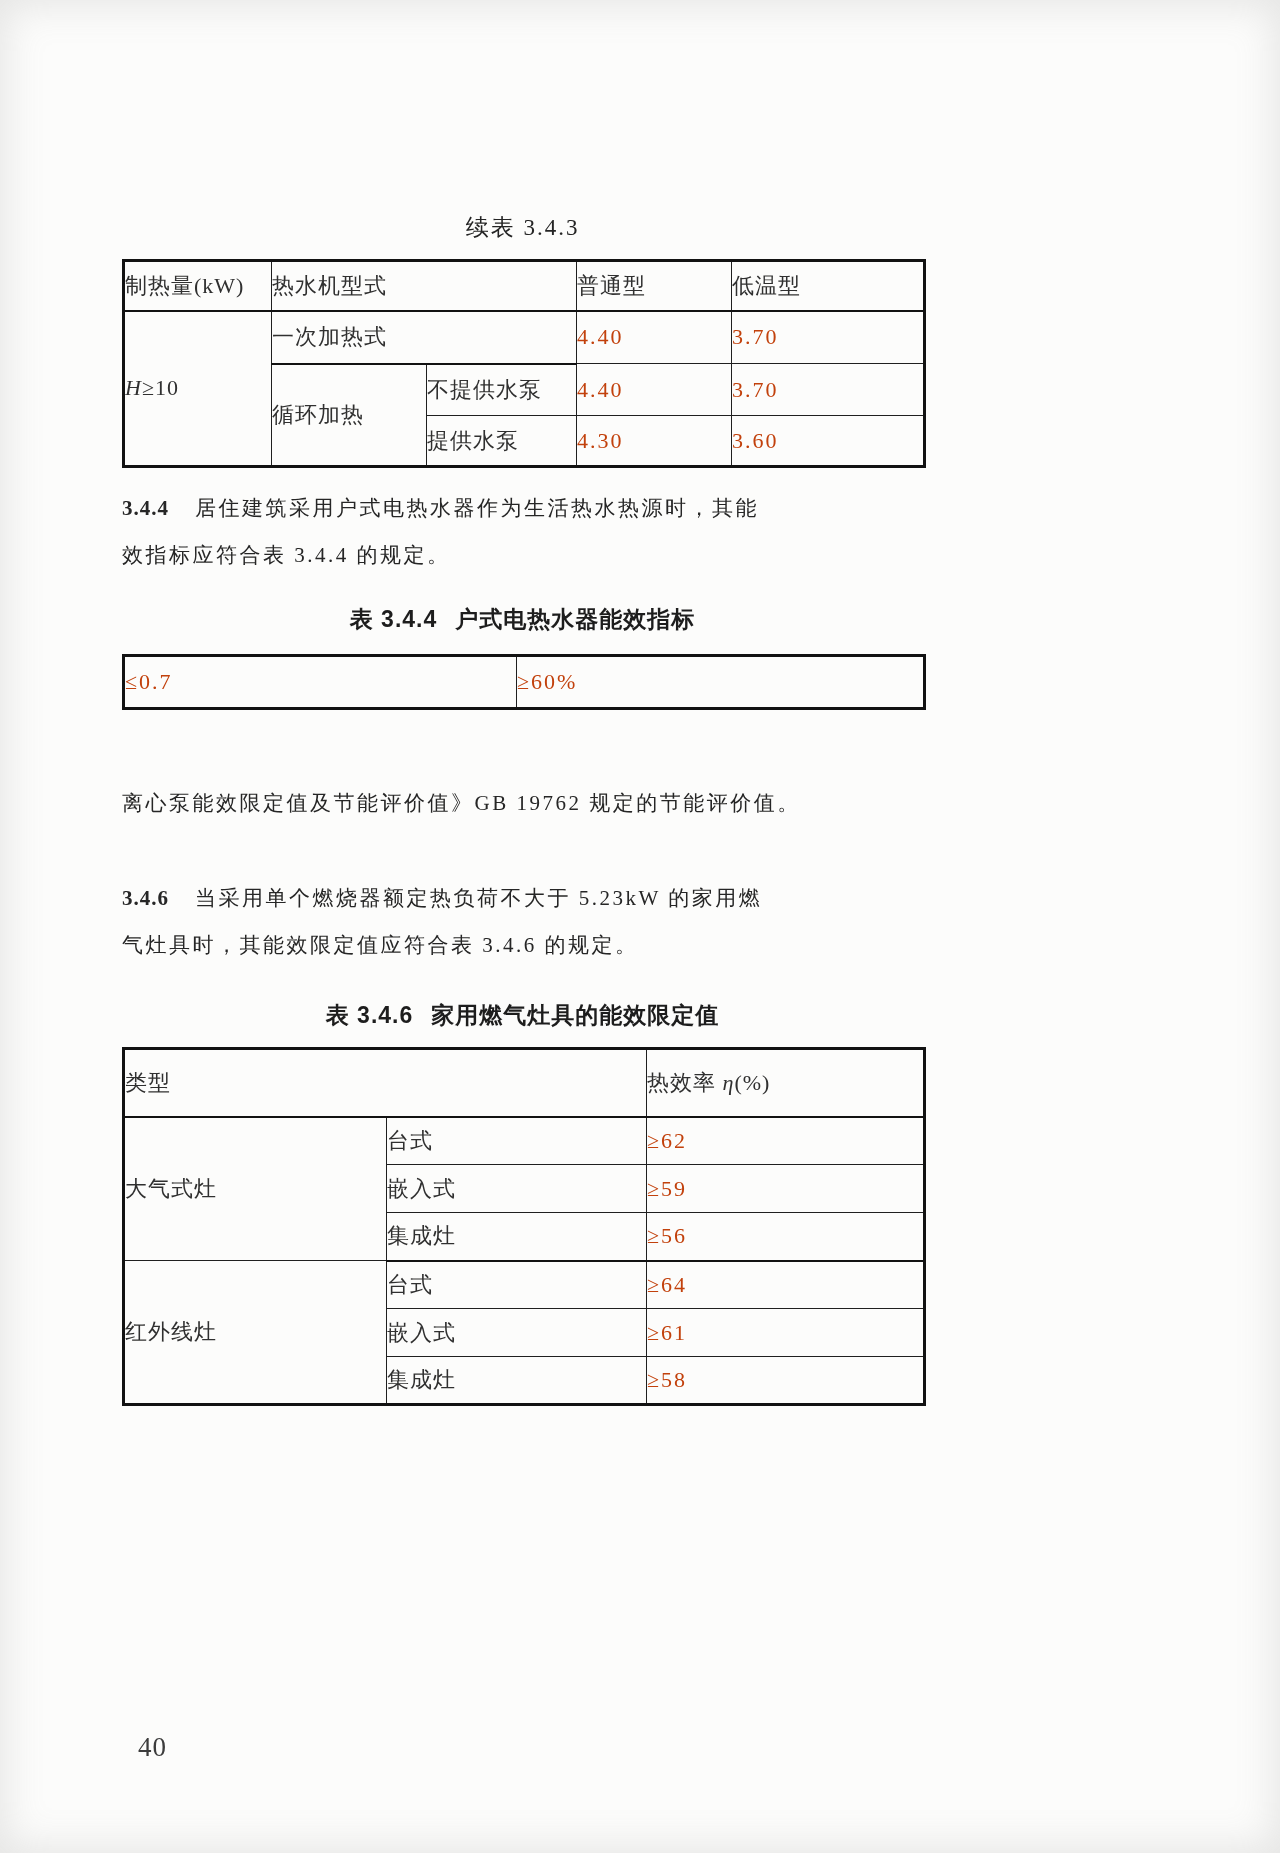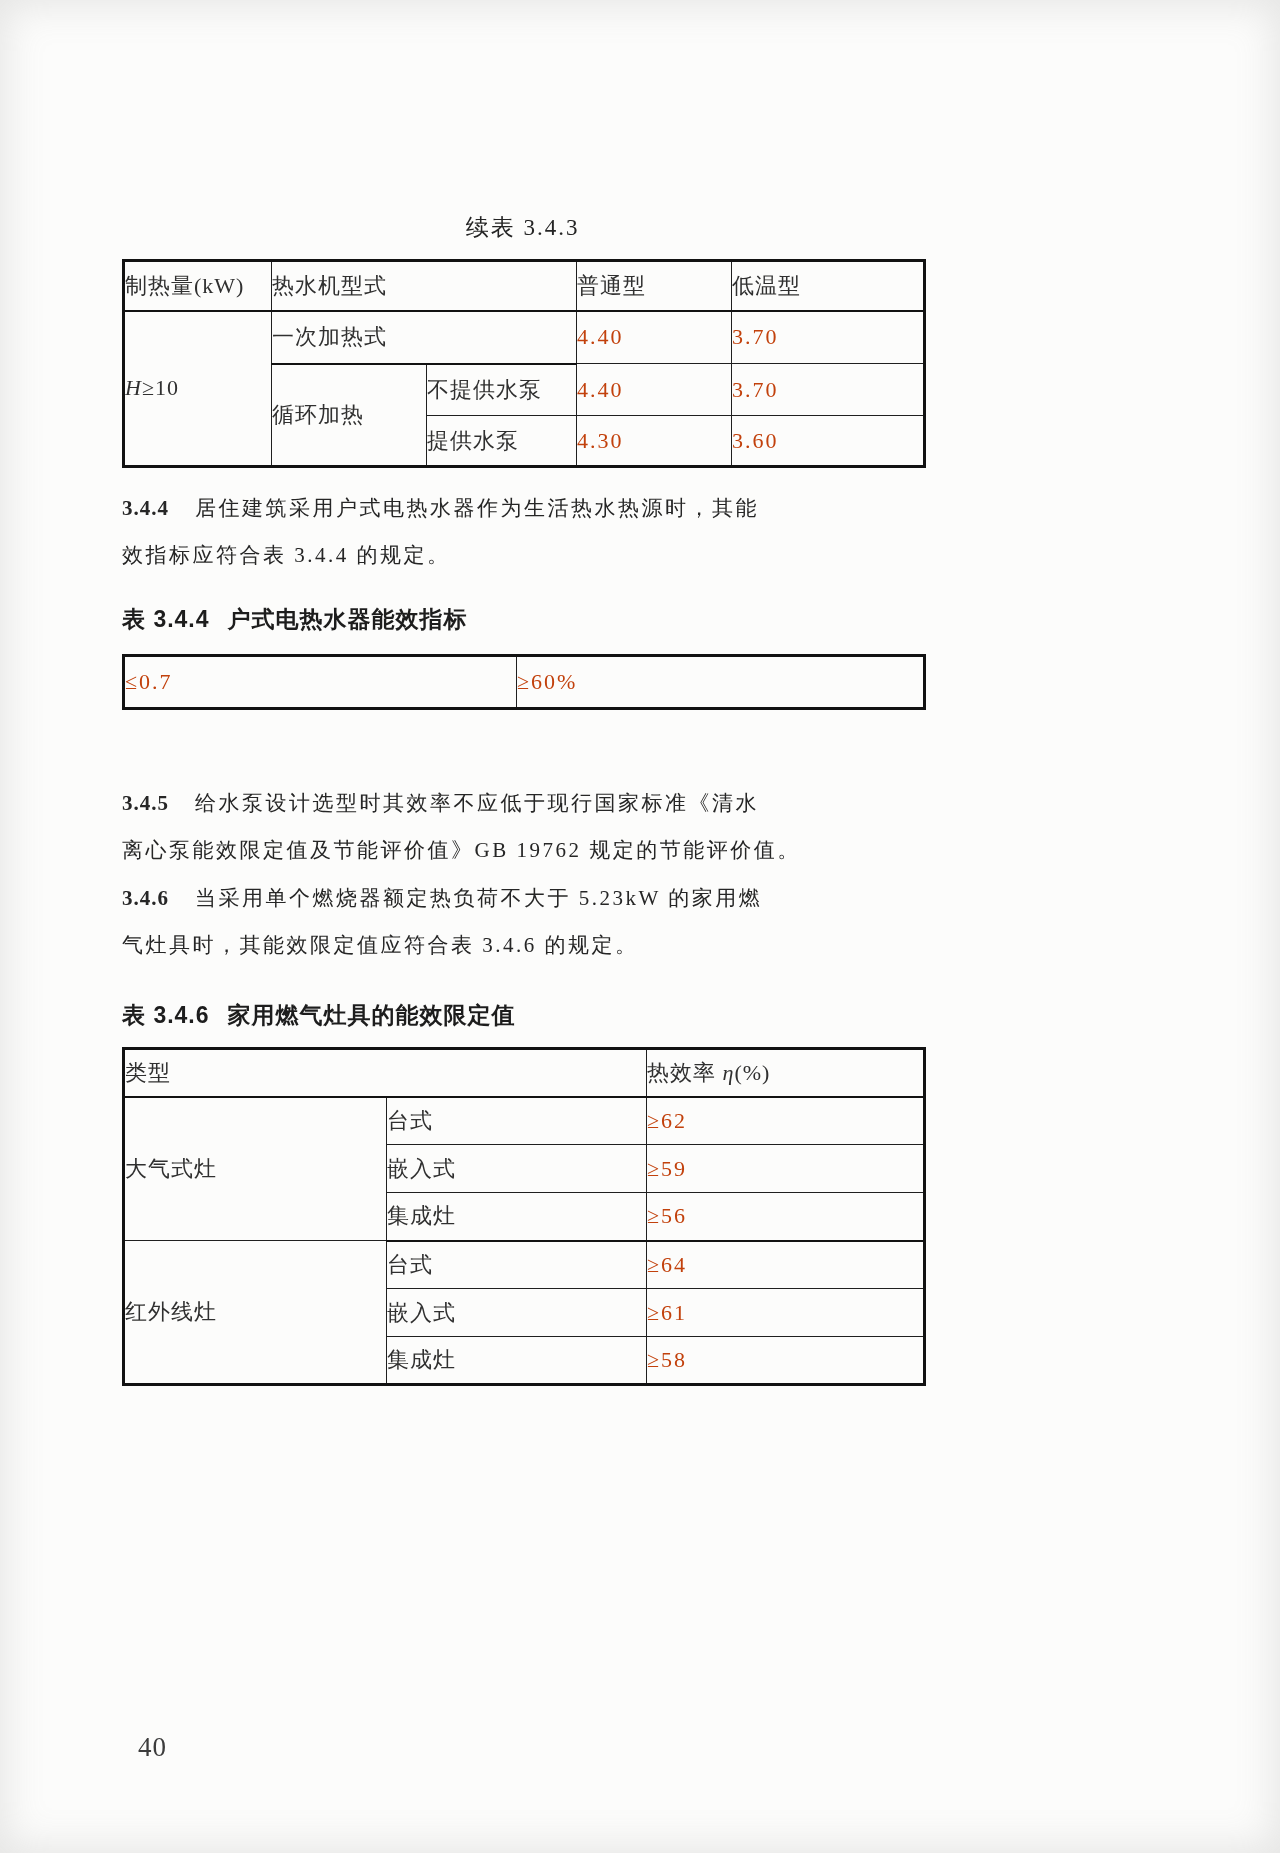--- a/index.html
+++ b/index.html
@@ -18,21 +18,21 @@
   }
   .abs { position: absolute; }
   .content { left: 122px; width: 801px; margin-top: 12px; }
 
   
   .cont-caption {
     top: 200px; text-align: center;
     font-size: 23px; letter-spacing: 2px; color: #242424;
   }
   .tbl-caption {
-    text-align: left;
+    text-align: center;
     font-family: "Liberation Sans", "DejaVu Sans", sans-serif;
     font-weight: bold; font-size: 23px; letter-spacing: 1px; color: #1d1d1d;
   }
   .tbl-caption .cap-text { margin-left: 18px; }
   .cap-344 { top: 592px; }
   .cap-346 { top: 988px; }
 
   
   .clause { font-size: 21px; line-height: 47px; letter-spacing: 2.5px; color: #262626; }
   .clause-num {
@@ -63,21 +63,21 @@
   .t343 { top: 247px; }
   .t343 tr.hdr      { height: 50px; }
   .t343 tr.r1       { height: 53px; }
   .t343 tr.r2       { height: 52px; }
   .t343 tr.r3       { height: 51px; }
 
   .t344 { top: 642px; }
   .t344 tr { height: 53px; }
 
   .t346 { top: 1035px; }
-  .t346 tr.hdr { height: 48px; }
+  .t346 tr.hdr { height: 68px; }
   .t346 tr.row { height: 48px; }
 
   .ital { font-style: italic; font-family: "Liberation Serif", "DejaVu Serif", serif; }
 
   .page-num {
     left: 138px; top: 1732px;
     font-size: 27px; letter-spacing: 1px; color: #3c3c3c;
   }
 </style>
 </head>
@@ -140,23 +140,20 @@
     </colgroup>
   <tbody>
   <tr>
     <td class="num">≤0.7</td>
     <td class="num">≥60%</td>
   </tr>
 </tbody>
   </table>
 
 <div class="abs content clause clause-345">
-  <div>
-    <span class="clause-num">3.4.5</span><span>给水泵设计选型时其效率不应低于现行国家标准《清水</span>
-  </div>
   <div>离心泵能效限定值及节能评价值》GB 19762 规定的节能评价值。</div>
 </div>
 
 <div class="abs content clause clause-346">
   <div>
     <span class="clause-num">3.4.6</span><span>当采用单个燃烧器额定热负荷不大于 5.23kW 的家用燃</span>
   </div>
   <div>气灶具时，其能效限定值应符合表 3.4.6 的规定。</div>
 </div>
 

